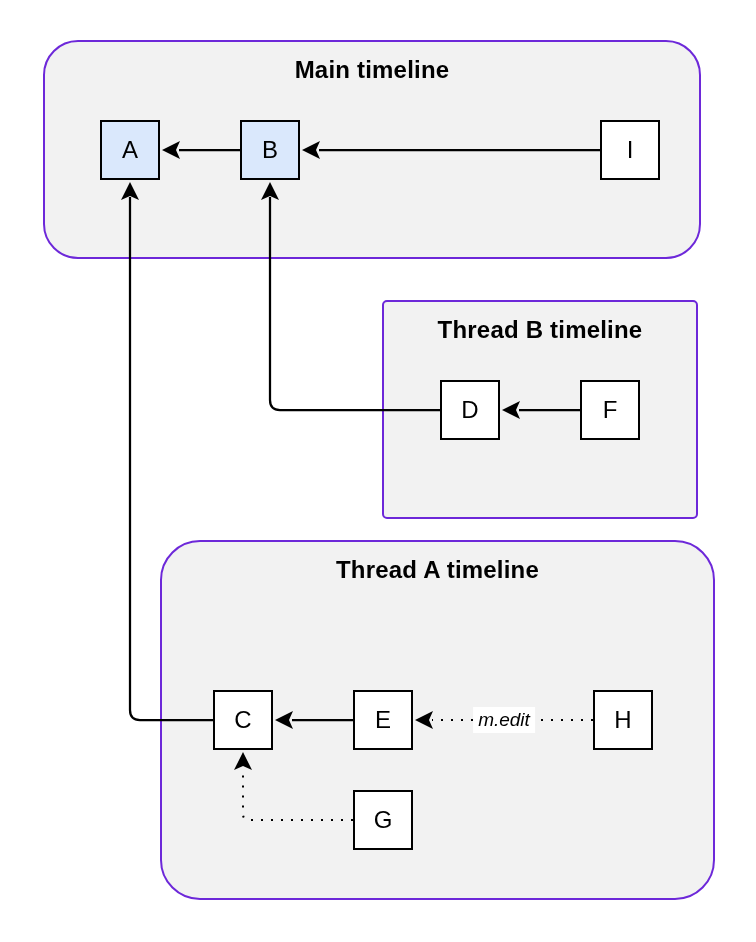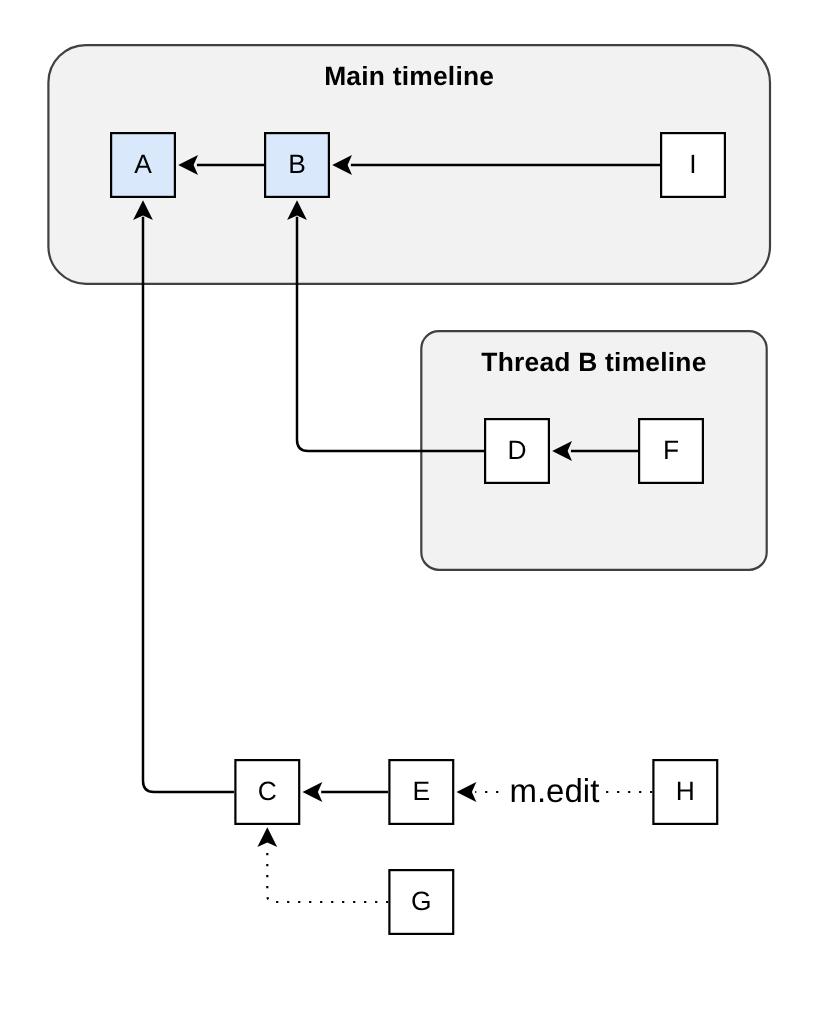--- a/index.html
+++ b/index.html
@@ -7,21 +7,21 @@
     position: relative;
     width: 756px;
     height: 942px;
     background: #ffffff;
     font-family: "Liberation Sans", "DejaVu Sans", sans-serif;
     overflow: hidden;
   }
   .panel {
     position: absolute;
     background: #f2f2f2;
-    border: 2px solid #404040;
+    border: 2px solid #6d28d9;
     box-sizing: border-box;
     z-index: 1;
   }
   .panel-title {
     position: absolute;
     left: 0;
     top: 14px;
     width: 100%;
     text-align: center;
     font-size: 24px;
@@ -51,39 +51,43 @@
   .node span {
     font-size: 24px;
     color: #000000;
     line-height: 1;
   }
   .edge-label {
     position: absolute;
     transform: translate(-50%, -50%);
     background: #ffffff;
     padding: 2px 5px;
-    font-size: 30px;
+    font-size: 19px;
     color: #000000;
     white-space: nowrap;
     z-index: 4;
+    font-style: italic;
   }
 </style>
 </head>
 <body>
 
 <div class="canvas">
 
   <div class="panel" style="left:43px; top:40px; width:658px; height:219px; border-radius:35px;">
     <div class="panel-title">Main timeline</div>
   </div>
 
-  <div class="panel" style="left:382px; top:300px; width:316px; height:219px; border-radius:17px;">
+  <div class="panel" style="left:382px; top:300px; width:316px; height:219px; border-radius:5px;">
     <div class="panel-title">Thread B timeline</div>
   </div>
 
+  <div class="panel" style="left:160px; top:540px; width:555px; height:360px; border-radius:40px;">
+    <div class="panel-title">Thread A timeline</div>
+  </div>
 
   <svg class="edges" width="756" height="942" viewBox="0 0 756 942">
     <g stroke="#000000" stroke-width="2.25" fill="none">
 
       <line x1="240" y1="150" x2="179" y2="150"></line>
 
       <line x1="600" y1="150" x2="319" y2="150"></line>
 
       <line x1="580" y1="410" x2="519" y2="410"></line>
 

